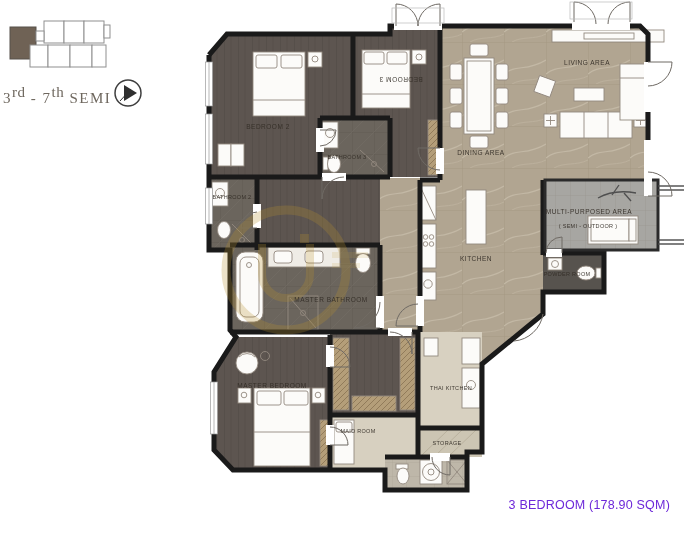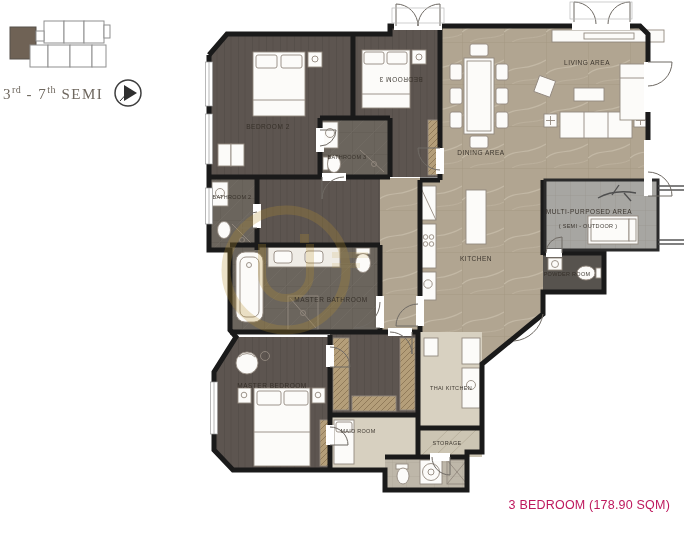--- a/index.html
+++ b/index.html
@@ -6,23 +6,23 @@
   #canvas{position:relative;width:684px;height:533px;background:#ffffff;overflow:hidden;
           font-family:"Liberation Sans",sans-serif;}
   .plan-svg{position:absolute;left:0;top:0;}
   .room-label{position:absolute;transform:translate(-50%,-50%);font-size:6.5px;color:#332d26;
               letter-spacing:.5px;white-space:nowrap;font-weight:400;opacity:.92;}
   .room-label.small{font-size:5.5px;letter-spacing:.3px;}
   .room-label.rot180{transform:translate(-50%,-50%) rotate(180deg);}
   #floor-title{position:absolute;left:3px;top:84px;width:150px;
                font-family:"Liberation Serif",serif;font-size:15px;color:#6e675e;
                letter-spacing:1.5px;white-space:nowrap;}
-  #floor-title sup{font-size:10px;letter-spacing:.5px;}
+  #floor-title sup{font-size:15px;letter-spacing:.5px;}
   #unit-info{position:absolute;left:500px;top:498px;width:170px;text-align:right;
-             font-size:12.5px;color:#be185d;letter-spacing:.2px;}
+             font-size:12.5px;color:#6d28d9;letter-spacing:.2px;}
 </style>
 </head>
 <body>
 
 <div id="canvas">
 
   <svg class="plan-svg" width="684" height="533" viewBox="0 0 684 533">
     <defs>
       <pattern id="wood" width="14" height="14" patternUnits="userSpaceOnUse">
         <rect width="14" height="14" fill="#5d5550"></rect>

